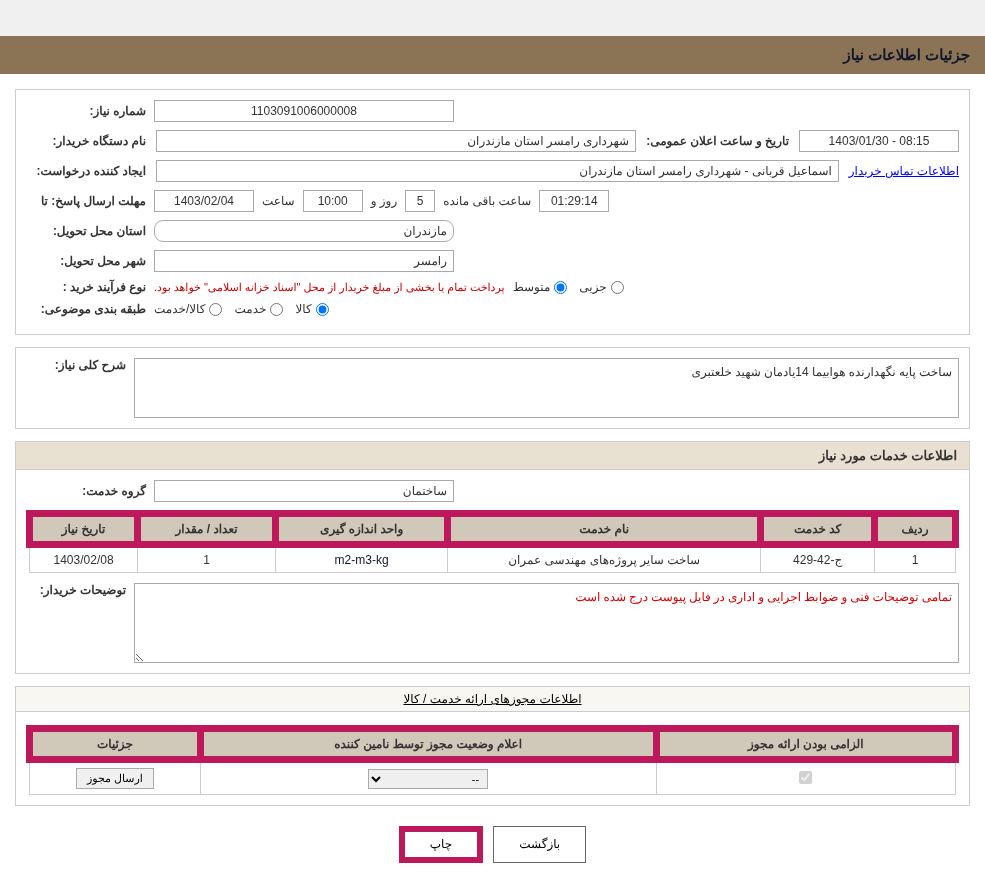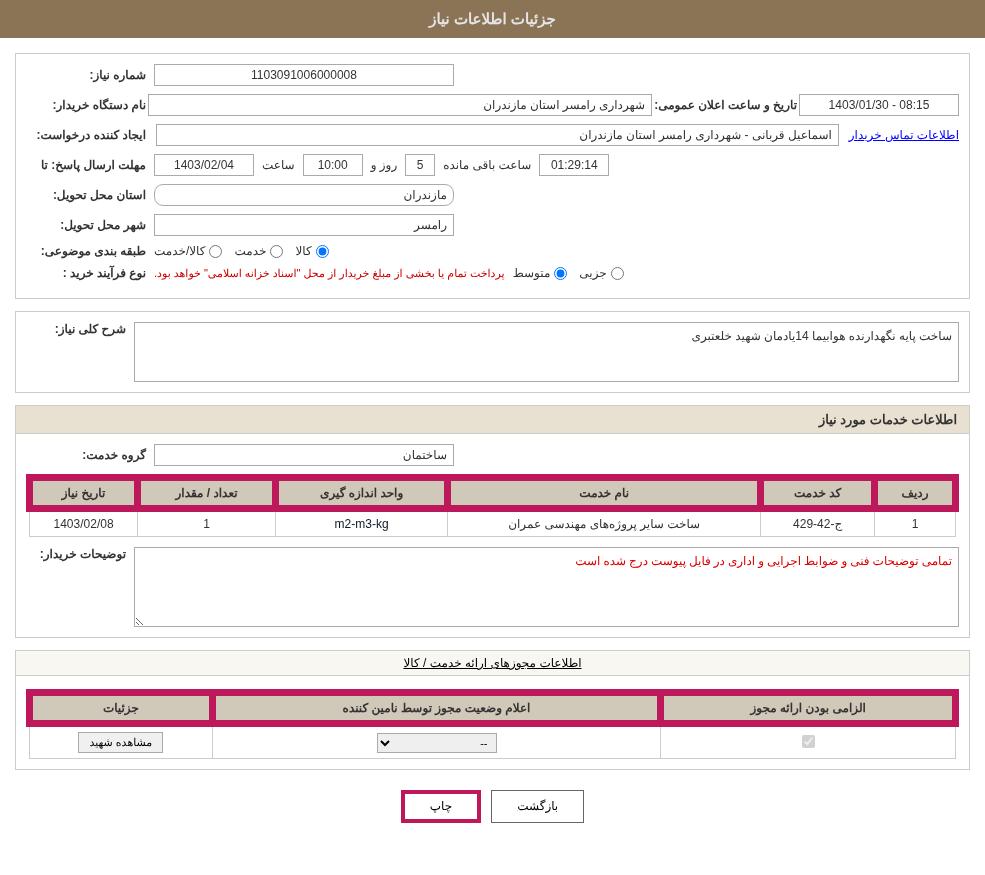--- a/index.html
+++ b/index.html
@@ -11,25 +11,25 @@
       color: #333;
     }
     .page-wrapper {
       width: 985px;
       margin: 0 auto;
       background: #fff;
       min-height: 875px;
     }
     .header-bar {
       background: #8B7355;
-      color: #e5e5e5;
-      text-align: center;
+      color: #0f172a;
       padding: 10px 15px;
       font-size: 15px;
       font-weight: bold;
+      margin-top: 36px;
     }
     .main-content {
       padding: 15px;
     }
     .section {
       border: 1px solid #ccc;
       margin-bottom: 12px;
       background: #fff;
     }
     .section-title {
@@ -135,21 +135,21 @@
       color: #d00;
     }
     .btn-row {
       display: flex;
       justify-content: center;
       gap: 10px;
       margin: 20px 0;
     }
     .btn-print {
       background: #fff;
-      border: 4px solid #be185d;
+      border: 6px solid #be185d;
       padding: 5px 25px;
       cursor: pointer;
       font-family: Tahoma;
       font-size: 12px;
     }
     .btn-back {
       background: #fff;
       border: 1px solid #666;
       padding: 5px 25px;
       cursor: pointer;
@@ -200,21 +200,21 @@
   <div class="main-content">
 
     <div class="section">
       <div class="section-body">
 
         <div class="form-row">
           <span class="form-label">شماره نیاز:</span>
           <div class="form-value" style="max-width:300px;text-align:center;direction:ltr;">1103091006000008</div>
         </div>
 
-        <div style="display:flex; flex-direction:row-reverse; gap:2px; margin-bottom:8px; align-items:center;">
+        <div style="display:flex; flex-direction:row-reverse; gap:10px; margin-bottom:8px; align-items:center;">
           <span class="form-label">نام دستگاه خریدار:</span>
           <div class="form-value" style="flex:1;">شهرداری رامسر استان مازندران</div>
           <span class="inline-label">تاریخ و ساعت اعلان عمومی:</span>
           <div class="inline-input" style="direction:ltr; min-width:160px; text-align:center;">1403/01/30 - 08:15</div>
         </div>
 
         <div style="display:flex; flex-direction:row-reverse; gap:10px; margin-bottom:8px; align-items:center;">
           <span class="form-label">ایجاد کننده درخواست:</span>
           <div class="form-value" style="flex:1;">اسماعیل قربانی - شهرداری رامسر استان مازندران</div>
           <span class="link-blue">اطلاعات تماس خریدار</span>
@@ -232,53 +232,53 @@
         </div>
 
         <div class="form-row">
           <span class="form-label">استان محل تحویل:</span>
           <div class="form-value" style="max-width:300px;border-radius:9px;">مازندران</div>
         </div>
 
         <div class="form-row">
           <span class="form-label">شهر محل تحویل:</span>
           <div class="form-value" style="max-width:300px;">رامسر</div>
+        </div>
+
+        <div class="form-row">
+          <span class="form-label">نوع فرآیند خرید :</span>
+          <div style="flex:1; display:flex; flex-direction:row-reverse; align-items:center; gap:8px;">
+            <span style="color:#c00; font-size:11px;">پرداخت تمام یا بخشی از مبلغ خریدار از محل "اسناد خزانه اسلامی" خواهد بود.</span>
+            <div class="radio-group">
+              <div class="radio-item">
+                <span>متوسط</span>
+                <input type="radio" name="purchase" checked="" style="">
+              </div>
+              <div class="radio-item">
+                <span>جزیی</span>
+                <input type="radio" name="purchase" style="">
+              </div>
+            </div>
+          </div>
         </div>
 
         <div class="form-row">
           <span class="form-label">طبقه بندی موضوعی:</span>
           <div class="radio-group">
             <div class="radio-item">
               <span>کالا/خدمت</span>
               <input type="radio" name="category" style="">
             </div>
             <div class="radio-item">
               <span>خدمت</span>
               <input type="radio" name="category" style="">
             </div>
             <div class="radio-item">
               <span>کالا</span>
               <input type="radio" name="category" checked="" style="">
-            </div>
-          </div>
-        </div>
-
-        <div class="form-row">
-          <span class="form-label">نوع فرآیند خرید :</span>
-          <div style="flex:1; display:flex; flex-direction:row-reverse; align-items:center; gap:8px;">
-            <span style="color:#c00; font-size:11px;">پرداخت تمام یا بخشی از مبلغ خریدار از محل "اسناد خزانه اسلامی" خواهد بود.</span>
-            <div class="radio-group">
-              <div class="radio-item">
-                <span>متوسط</span>
-                <input type="radio" name="purchase" checked="" style="">
-              </div>
-              <div class="radio-item">
-                <span>جزیی</span>
-                <input type="radio" name="purchase" style="">
-              </div>
             </div>
           </div>
         </div>
 
       </div>
     </div>
 
     <div class="section">
       <div style="display:flex; flex-direction:row-reverse; align-items:flex-start; padding:10px; gap:8px;">
         <span class="form-label" style="font-weight:bold; min-width:100px;">شرح کلی نیاز:</span>
@@ -342,21 +342,21 @@
           <tr>
       <td class="checkbox-cell">
         <input type="checkbox" checked="" disabled="" style="">
       </td>
       <td>
         <select class="select-small">
           <option>--</option>
         </select>
       </td>
       <td>
-        <button class="view-btn">مشاهده شهید</button>
+        <button class="view-btn">ارسال مجوز</button>
       </td>
     </tr>
             </tbody>
         </table>
       </div>
     </div>
 
     <div class="btn-row">
       <button class="btn-back">بازگشت</button>
       <button class="btn-print">چاپ</button>

